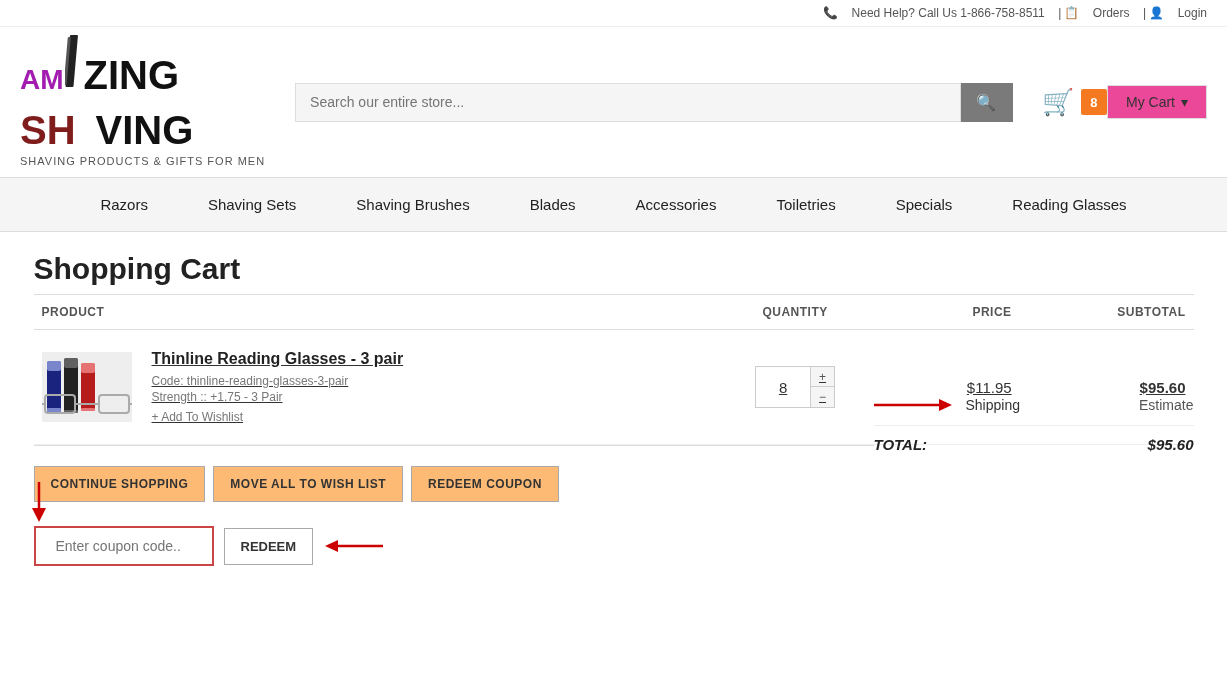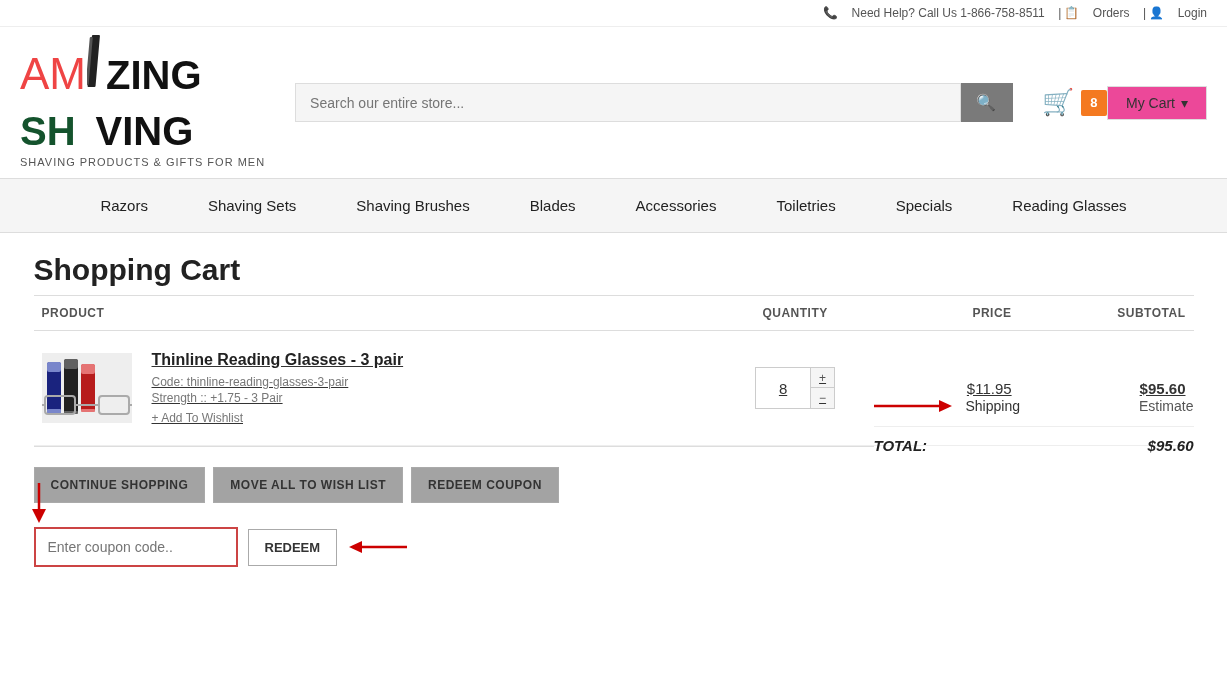--- a/index.html
+++ b/index.html
@@ -225,21 +225,21 @@
     .cart-actions {
       display: flex;
       align-items: center;
       padding: 20px 0 10px;
       gap: 8px;
       border-top: 1px solid #ddd;
       flex-wrap: wrap;
     }
     .action-btn {
       border: 1px solid #aaa;
-      background: #a3a3a3;
+      background: #fdba74;
       padding: 10px 16px;
       font-size: 12px;
       font-weight: 700;
       letter-spacing: 0.5px;
       cursor: pointer;
       color: #333;
       text-transform: uppercase;
     }
 
     
@@ -277,41 +277,41 @@
     
     .coupon-section {
       display: flex;
       align-items: center;
       gap: 10px;
       padding: 14px 0;
       position: relative;
     }
     .coupon-input {
       border: 2px solid #c44;
-      padding: 10px 12px;
+      padding: 10px 20px;
       font-size: 14px;
       color: #999;
-      width: 204px;
+      width: 180px;
       outline: none;
     }
     .redeem-btn {
       background: #fff;
       border: 1px solid #aaa;
       padding: 10px 16px;
       font-size: 13px;
       font-weight: 700;
       cursor: pointer;
       color: #333;
       text-transform: uppercase;
     }
 
     .clearfix::after { content: ''; display: table; clear: both; }
-    .logo-am { font-size: 44px; font-weight: 400; color: #ef4444; }
+    .logo-am { font-size: 28px; font-weight: 700; color: #a21caf; }
     .logo-zing { font-size: 40px; font-weight: 900; color: #111; }
-    .logo-sh { font-size: 40px; font-weight: 900; color: #14532d; }
+    .logo-sh { font-size: 40px; font-weight: 900; color: #7f1d1d; }
     .logo-ving { font-size: 40px; font-weight: 900; color: #111; }
     .logo-row1 { display: flex; align-items: baseline; }
     .logo-row2 { display: flex; align-items: baseline; margin-top: -6px; }
   </style>
 </head>
 <body>
 
 <div class="top-bar">
   <span>
     📞 <span>Need Help? Call Us 1-866-758-8511</span>

